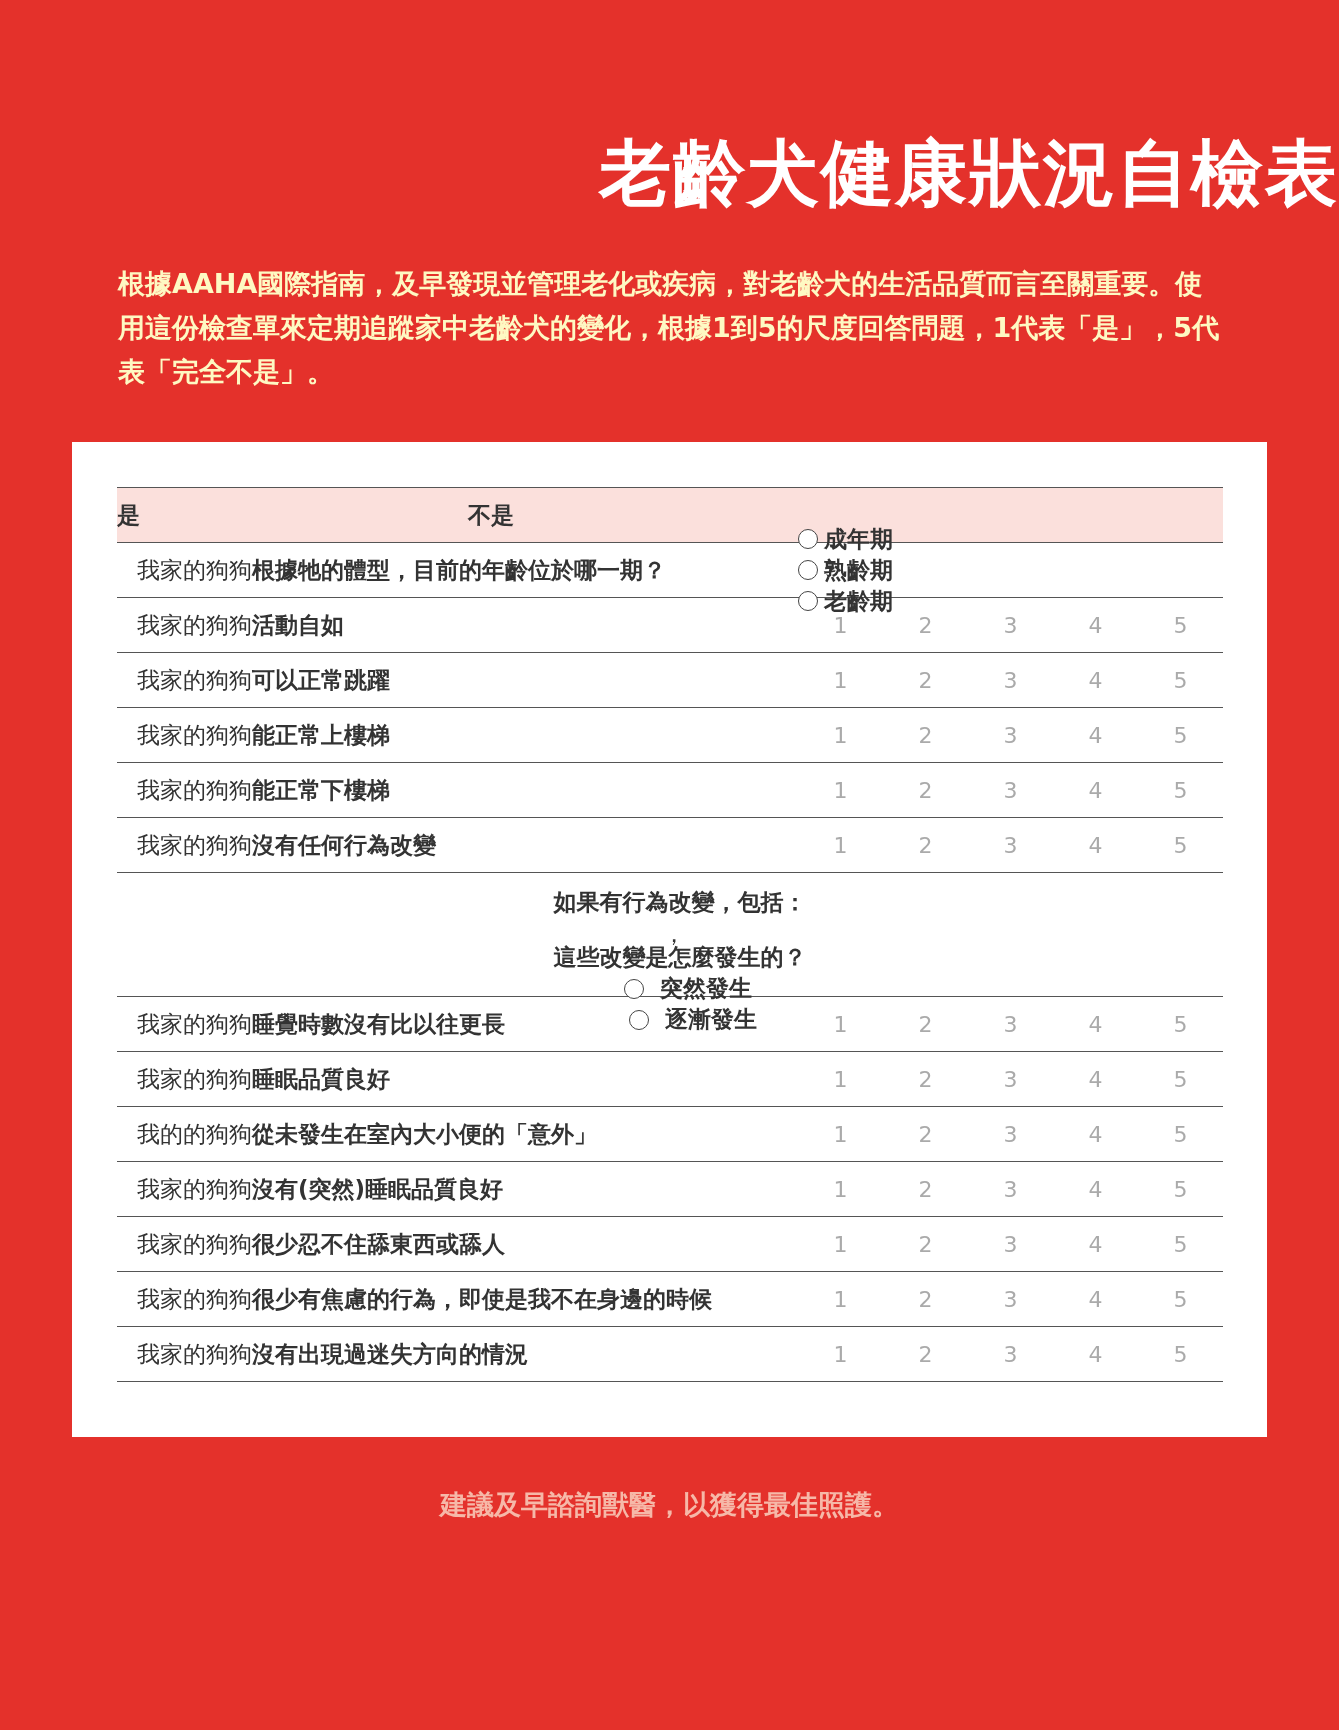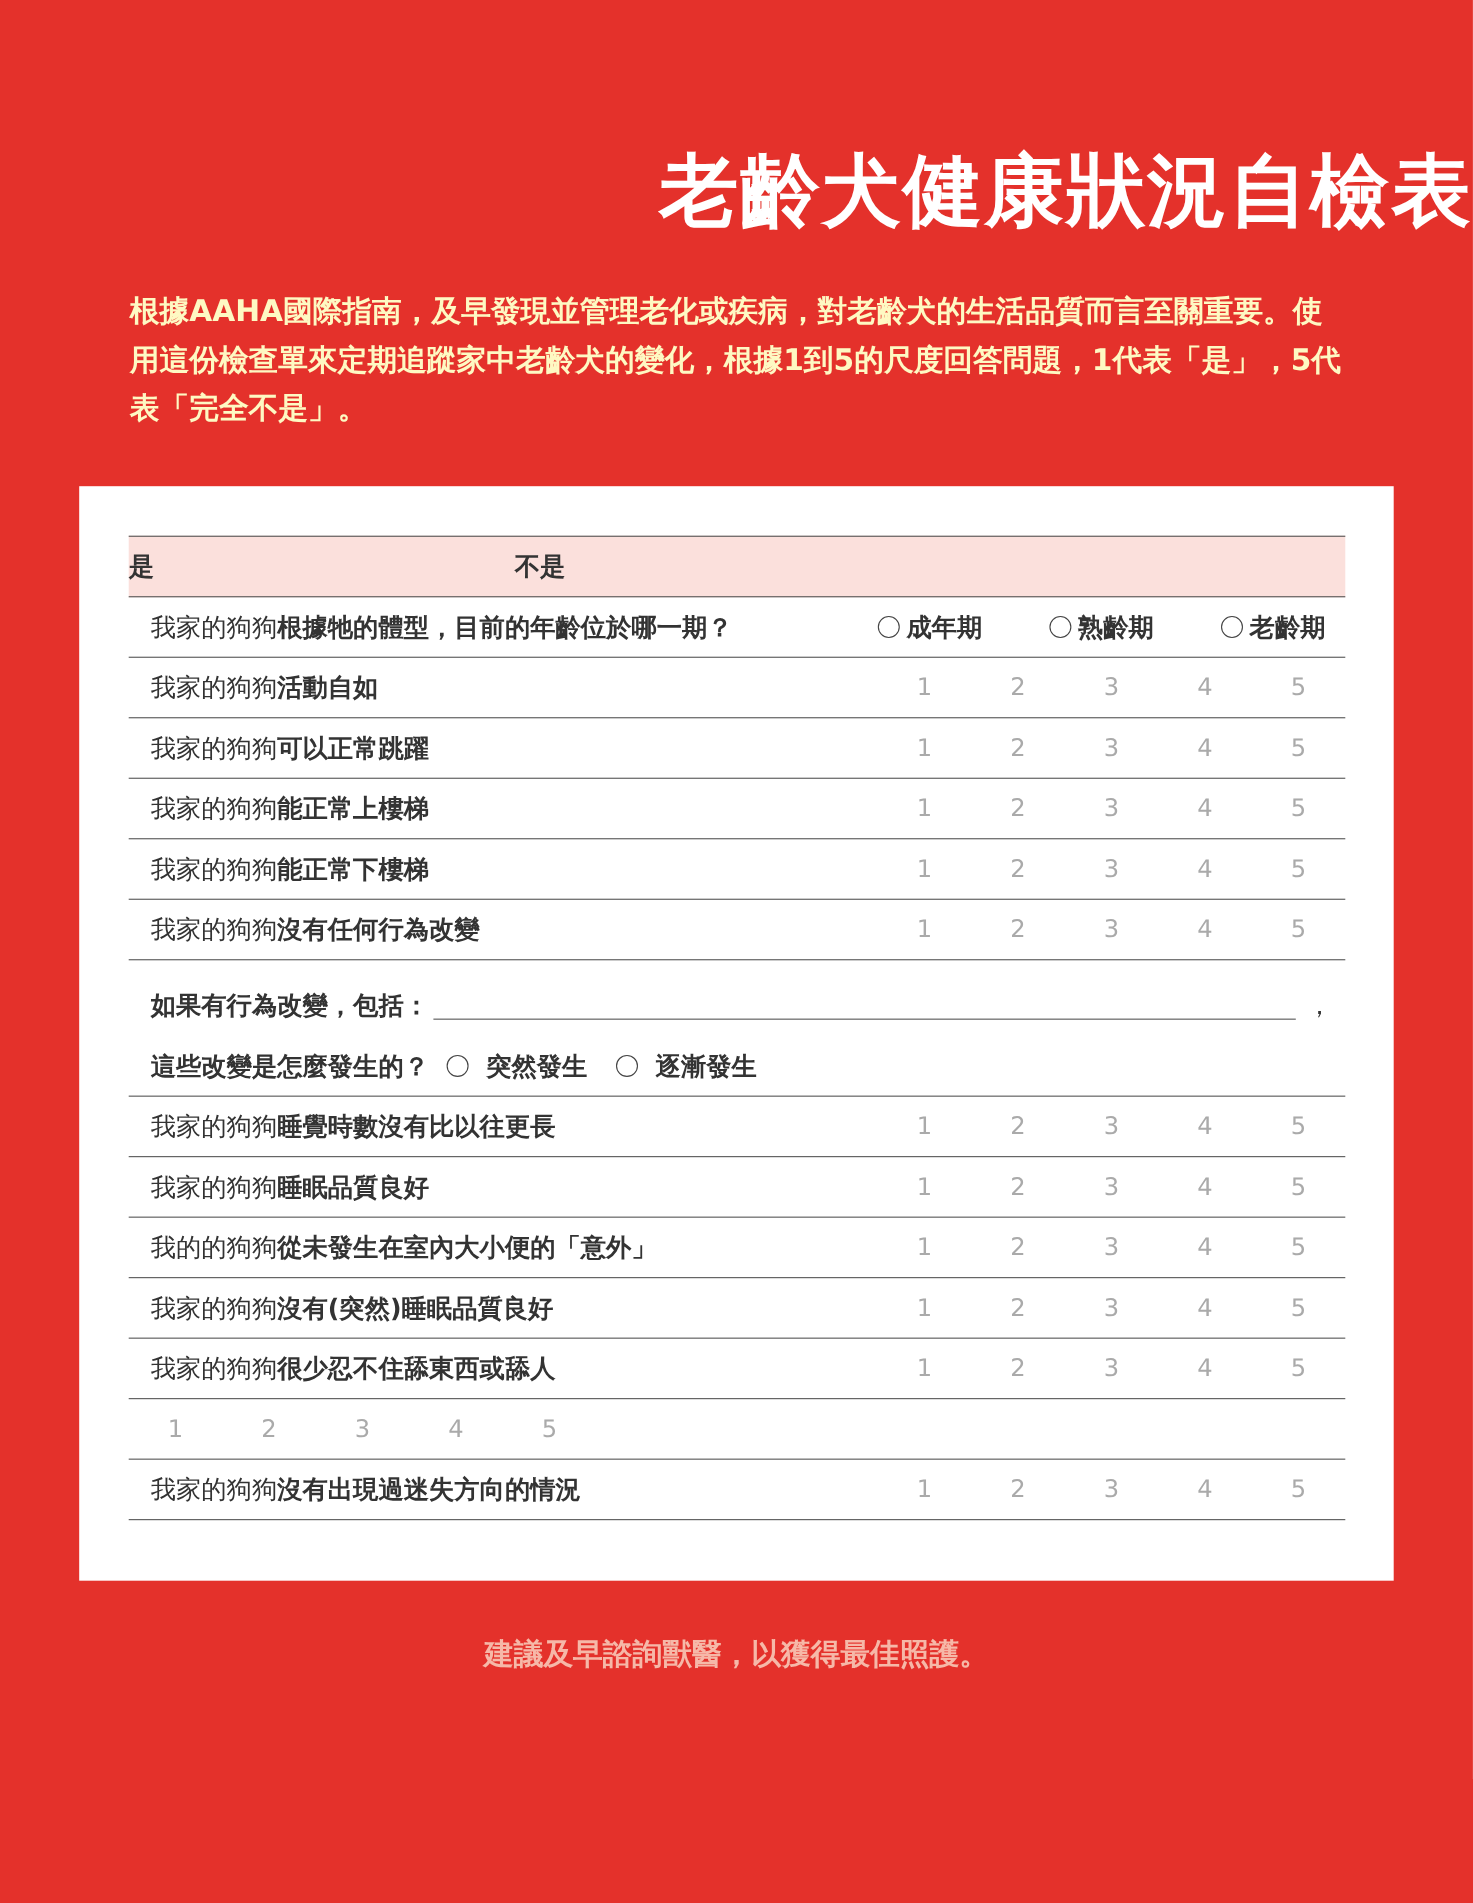--- a/index.html
+++ b/index.html
@@ -32,29 +32,29 @@
   }
   .row .q { flex: 1; padding-left: 20px; }
   .row .q b { font-weight: bold; }
   .scale { display: flex; width: 425px; }
   .scale span {
     flex: 1; text-align: center; color: #aaa; font-size: 22px;
   }
   .hdr-yes { width: 200px; padding-left: 0; }
   .hdr-no { width: 225px; text-align: right; padding-right: 28px; box-sizing: border-box; }
   .hdr-wrap { display: flex; width: 425px; }
-  .opts { display: flex; width: 425px; justify-content: space-between; padding-right: 18px; box-sizing: border-box; font-weight: bold; }
+  .opts { display: flex; width: 425px; padding-right: 18px; box-sizing: border-box; font-weight: bold; flex-direction: column; }
   .opt { display: flex; align-items: center; gap: 6px; }
   .radio {
     width: 20px; height: 20px; border: 1.5px solid #444; border-radius: 50%;
     display: inline-block; box-sizing: border-box; background: #fff;
   }
   .free {
     display: flex; align-items: center; height: 55px; font-size: 23px; color: #333; font-weight: bold;
-    padding-left: 20px; box-sizing: border-box;
+    padding-left: 20px; box-sizing: border-box; flex-direction: column;
   }
   .free .line {
     flex: 1; border-bottom: 1.5px solid #555; height: 24px; margin-left: 4px; margin-right: 10px;
   }
   .free .comma { margin-right: 12px; font-weight: normal; }
   .free .opt { margin-left: 16px; gap: 16px; }
   .spacer { height: 14px; }
   .outro {
     position: absolute; top: 1482px; left: 0; width: 1339px; text-align: center;
     color: #f6b8a8; font-size: 27px; line-height: 45px; font-weight: bold;
@@ -210,20 +210,21 @@
           <div class="q"><span>我家的狗狗</span><b>很少忍不住舔東西或舔人</b></div>
           <div class="scale">
             <span>1</span>
             <span>2</span>
             <span>3</span>
             <span>4</span>
             <span>5</span>
           </div>
         </div>
         <div class="row">
+          <div class="q"><span>我家的狗狗</span><b>很少有焦慮的行為，即使是我不在身邊的時候</b></div>
           <div class="scale">
             <span>1</span>
             <span>2</span>
             <span>3</span>
             <span>4</span>
             <span>5</span>
           </div>
         </div>
         <div class="row">
           <div class="q"><span>我家的狗狗</span><b>沒有出現過迷失方向的情況</b></div>

